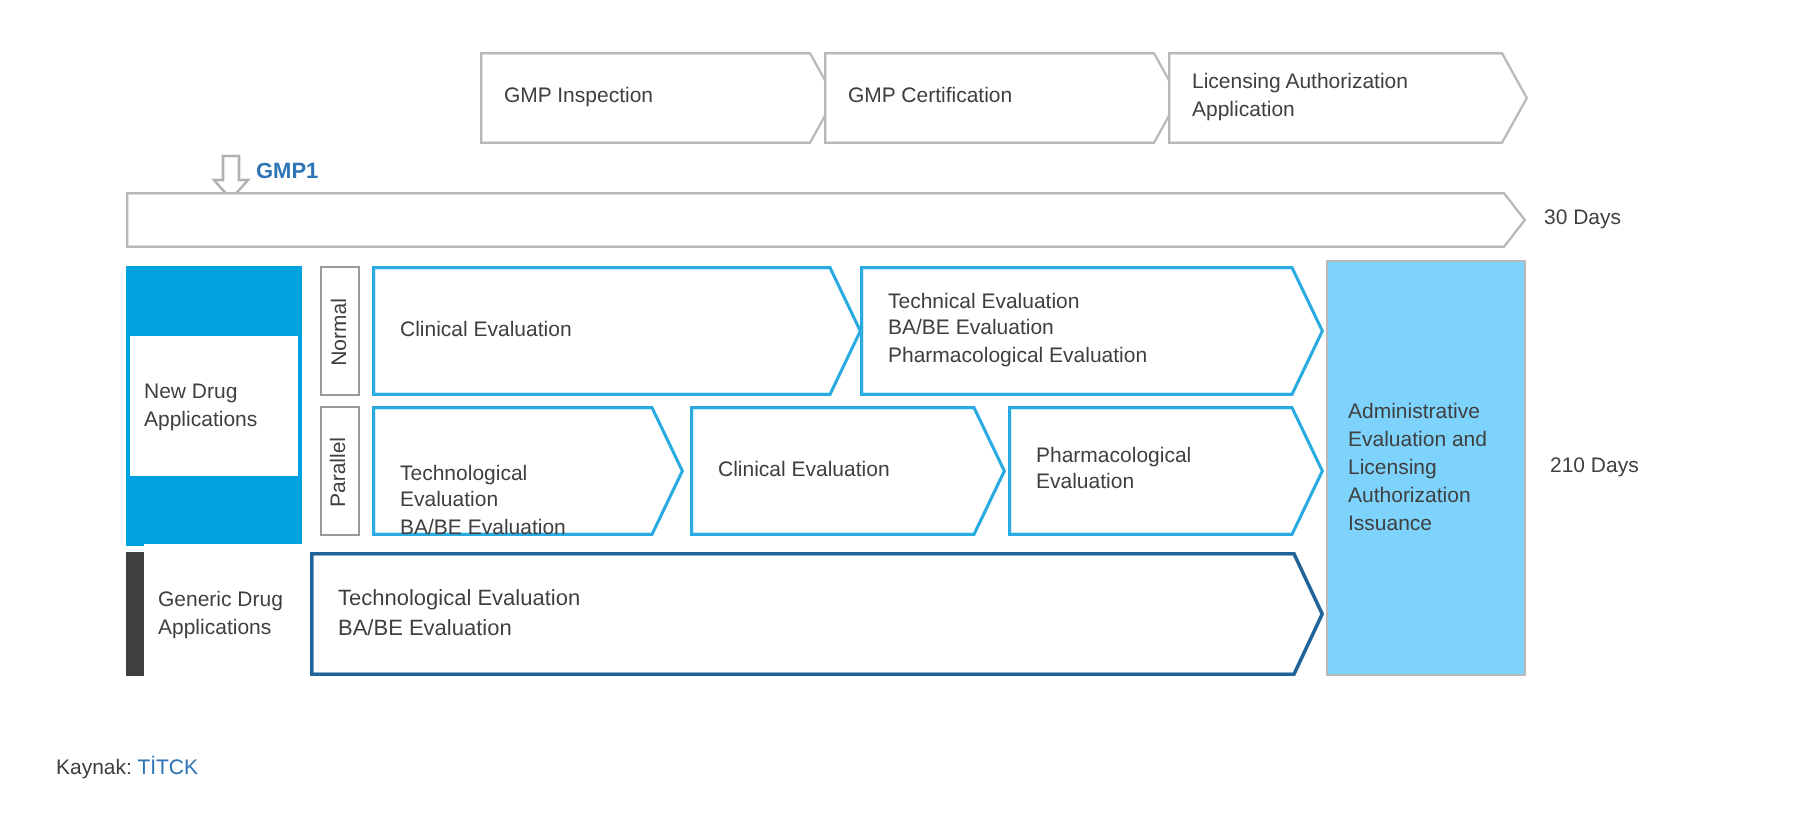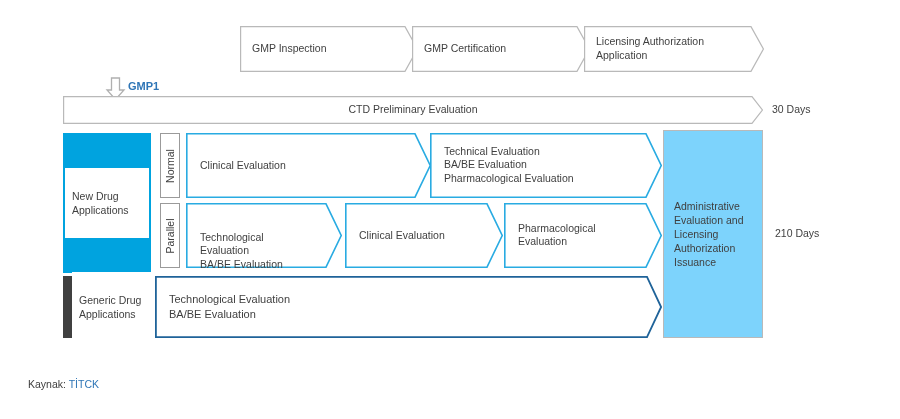--- a/index.html
+++ b/index.html
@@ -178,21 +178,20 @@
     <svg width="24" height="24" viewBox="0 0 24 24" style="position:absolute; left:0; top:0;">
       <polygon points="7.5,1 15.5,1 15.5,13 20,13 11.5,22.5 3,13 7.5,13" fill="#ffffff" stroke="#b0b0b0" stroke-width="1.3"></polygon>
     </svg>
     <div class="gmp1-text">GMP1</div>
   </div>
 
   <div class="chev" style="left:63px; top:96px; width:700px; height:28px;">
     <svg class="edge" viewBox="0 0 700 28" preserveAspectRatio="none">
       <polygon points="0.6,0.6 689,0.6 699.4,14 689,27.4 0.6,27.4" fill="#ffffff" stroke="#b9b9b9" stroke-width="1.2"></polygon>
     </svg>
-    <div class="lbl ctd-lbl">CTD Preliminary Evaluation</div>
   </div>
   <div class="daylbl" style="left:772px; top:103px;">30 Days</div>
 
   <div class="catblock" style="left:63px; top:133px; width:88px; height:140px; background:#00A3DF;">
     <div class="cap">New Drug
 Applications</div>
   </div>
 
   <div class="rottab" style="left:160px; top:133px; width:20px; height:65px;">
     <span>Normal</span>

